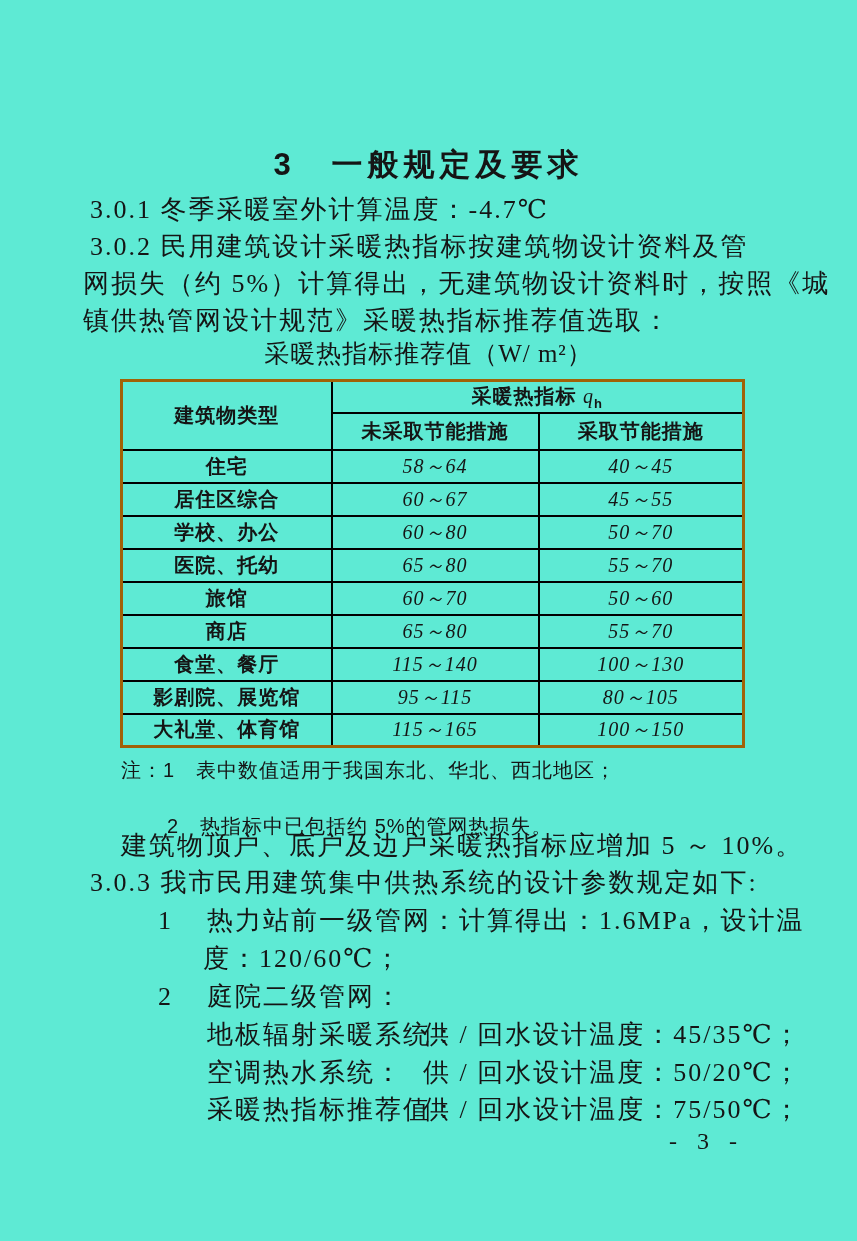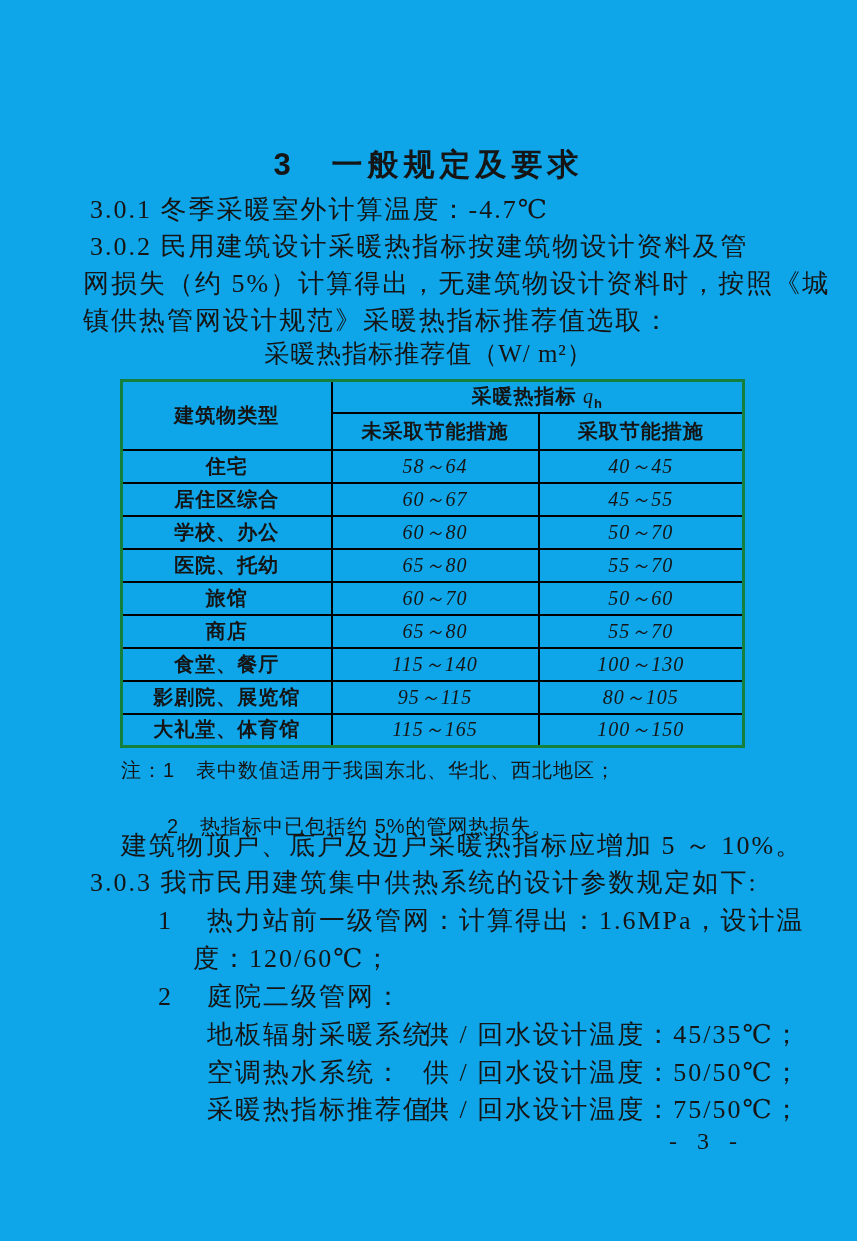--- a/index.html
+++ b/index.html
@@ -2,21 +2,21 @@
 <html><head>
 <meta charset="utf-8">
 <style>
   * { box-sizing: border-box; }
   html, body { margin: 0; padding: 0; background: #e8e8e8; }
   .page {
     position: relative;
     width: 857px;
     height: 1241px;
     margin: 0 auto;
-    background: #0ea5e9;
+    background: #5eead4;
     color: #151515;
     font-family: "Liberation Serif", "DejaVu Serif", serif;
     overflow: hidden;
   }
   .line {
     position: absolute;
     white-space: nowrap;
     font-size: 26px;
     letter-spacing: 2px;
     line-height: 30px;
@@ -39,21 +39,21 @@
     font-size: 25px;
     letter-spacing: 1px;
   }
   table.heat-table {
     position: absolute;
     left: 120px;
     top: 379px;
     width: 622px;
     border-collapse: collapse;
     table-layout: fixed;
-    border: 3px solid #15803d;
+    border: 3px solid #a16207;
   }
   table.heat-table th, table.heat-table td {
     border: 2px solid #000;
     text-align: center;
     vertical-align: middle;
     padding: 0;
   }
   table.heat-table th {
     font-family: "Liberation Sans", "DejaVu Sans", sans-serif;
     font-weight: bold;
@@ -177,29 +177,29 @@
 
   <div class="note-line" style="left:121px; top:757px;">注：1　表中数值适用于我国东北、华北、西北地区；</div>
   <div class="note-line" style="left:167px; top:793px;margin-top:20px;">2　热指标中已包括约 5%的管网热损失。</div>
 
   <div class="line" style="left:121px; top:831px;">建筑物顶户、底户及边户采暖热指标应增加 5 ～ 10%。</div>
 
   <div class="line" style="left:90px; top:868px;">3.0.3 我市民用建筑集中供热系统的设计参数规定如下:</div>
 
   <div class="list-num" style="left:158px; top:906px;">1</div>
   <div class="line" style="left:207px; top:906px;">热力站前一级管网：计算得出：1.6MPa，设计温</div>
-  <div class="line" style="left:193px; top:944px;">度：120/60℃；</div>
+  <div class="line" style="left:203px; top:944px;">度：120/60℃；</div>
 
   <div class="list-num" style="left:158px; top:982px;">2</div>
   <div class="line" style="left:207px; top:982px;">庭院二级管网：</div>
 
   <div class="line" style="left:207px; top:1020px;">地板辐射采暖系统：</div>
   <div class="line" style="left:423px; top:1020px;">供 / 回水设计温度：45/35℃；</div>
 
   <div class="line" style="left:207px; top:1058px;">空调热水系统：</div>
-  <div class="line" style="left:423px; top:1058px;">供 / 回水设计温度：50/50℃；</div>
+  <div class="line" style="left:423px; top:1058px;">供 / 回水设计温度：50/20℃；</div>
 
   <div class="line" style="left:207px; top:1095px;">采暖热指标推荐值：</div>
   <div class="line" style="left:423px; top:1095px;">供 / 回水设计温度：75/50℃；</div>
 
   <div class="page-num">- 3 -</div>
 
 </div>
 
 </body></html>

